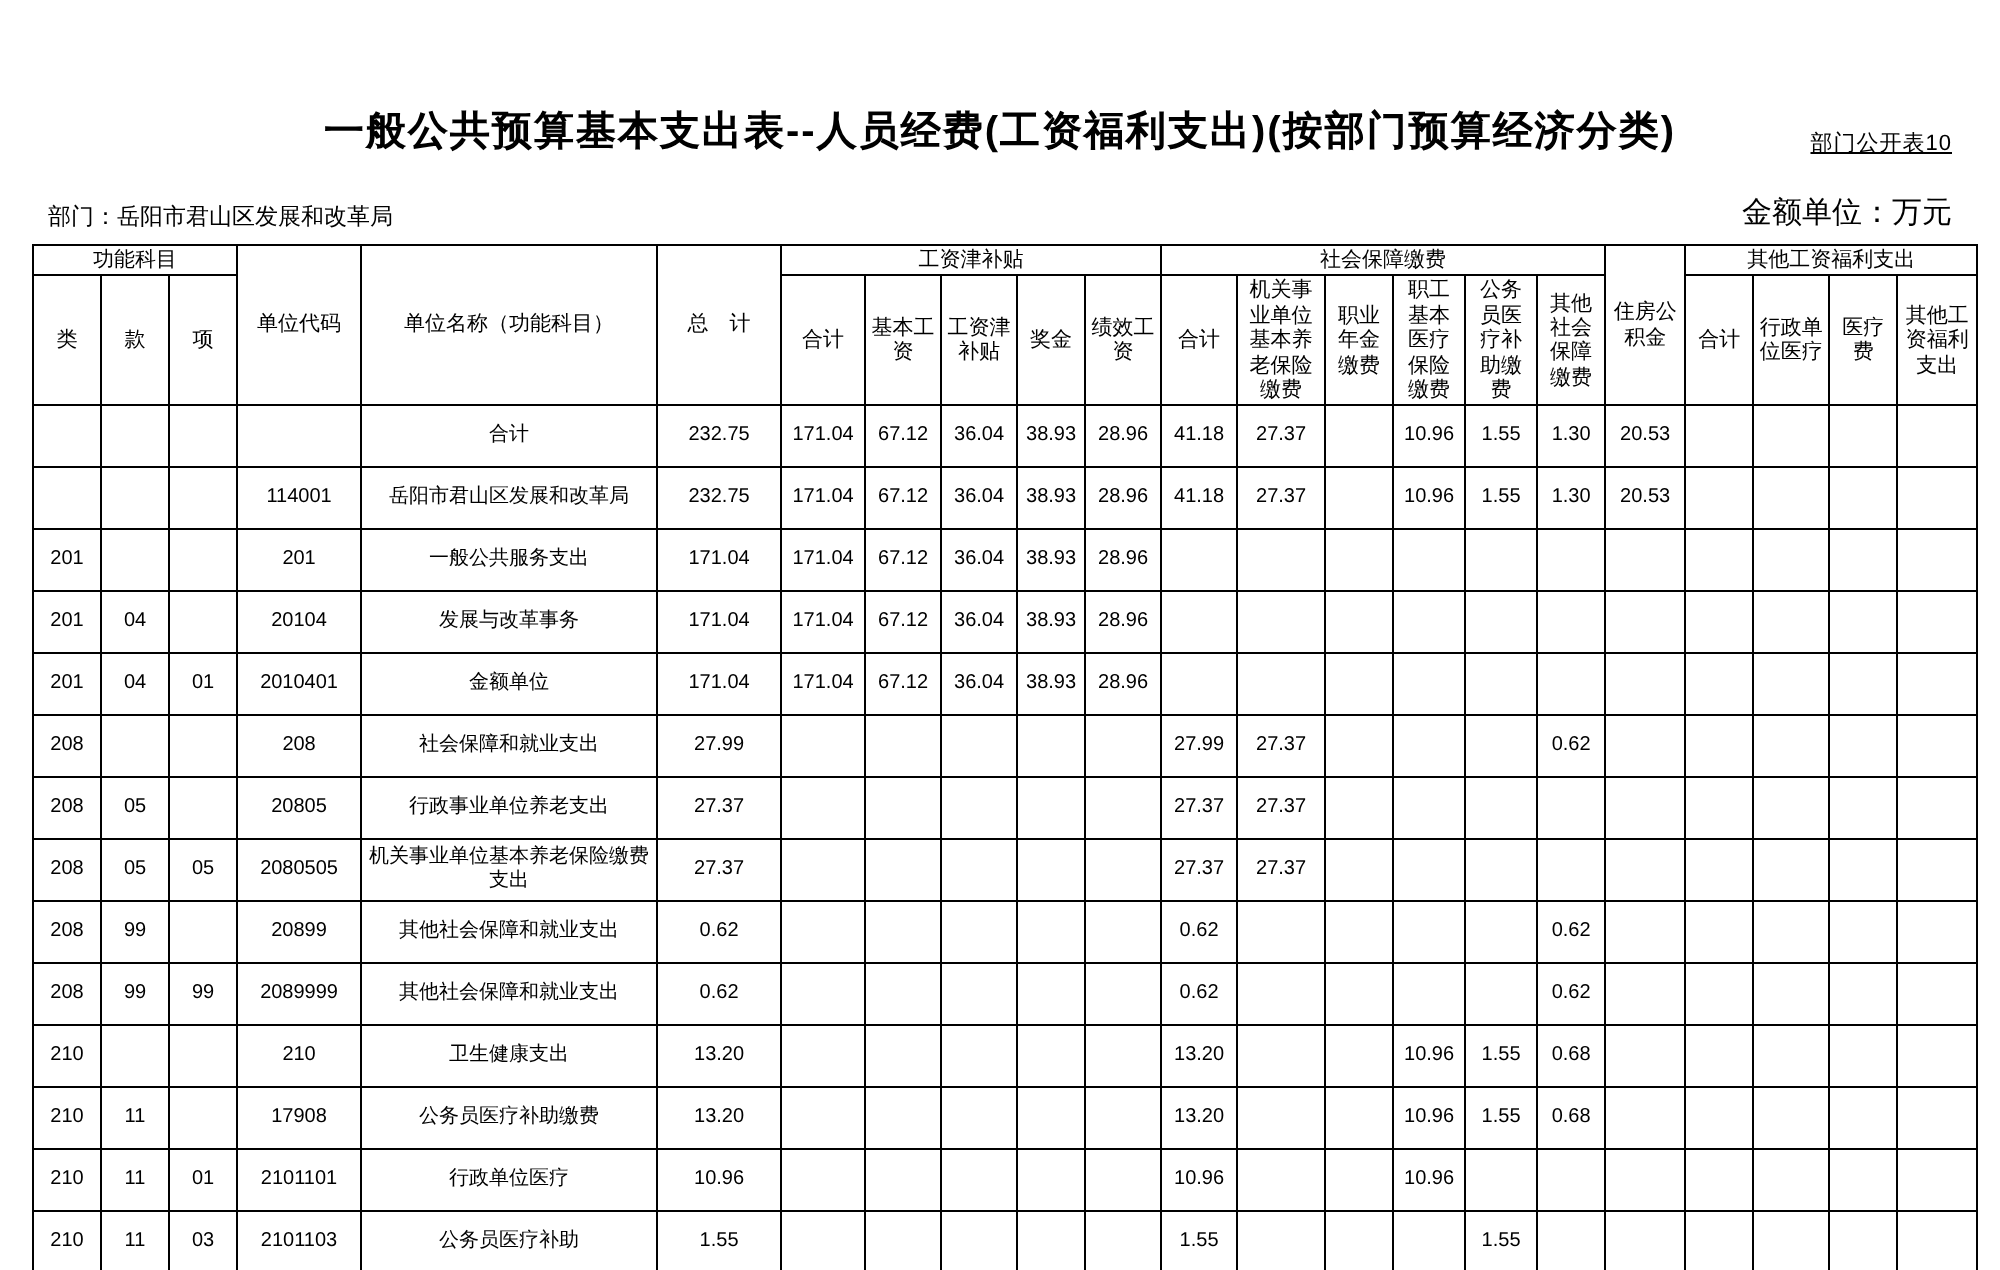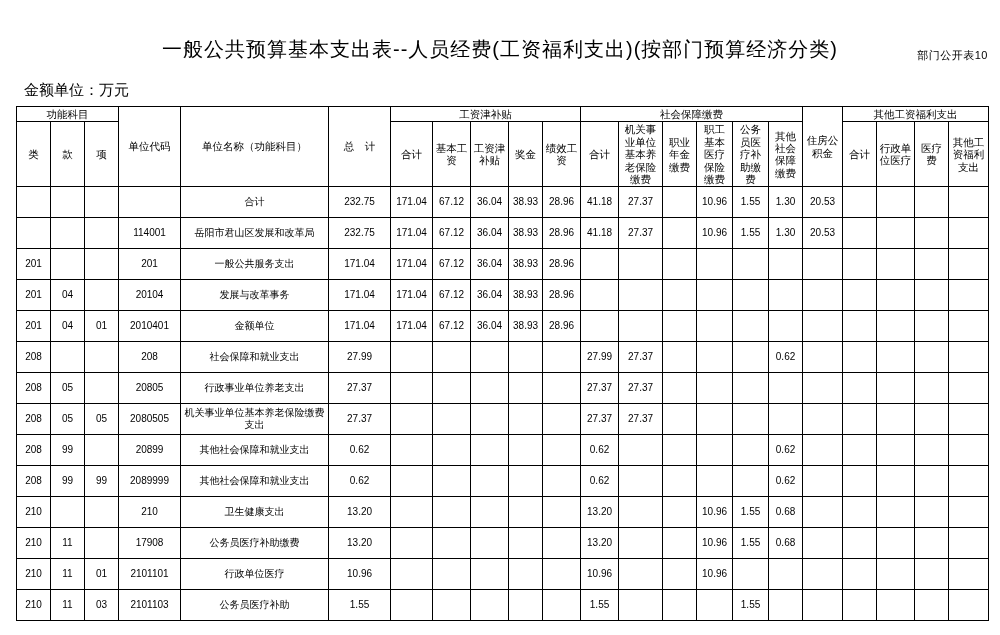--- a/index.html
+++ b/index.html
@@ -17,29 +17,30 @@
   .page {
     position: relative;
     width: 1000px;
     height: 635px;
     box-sizing: border-box;
     padding: 0;
   }
   .doc-code {
     position: absolute;
     top: 12px;
-    right: 12px;
+    right: 24px;
     font-size: 11px;
     letter-spacing: 0.5px;
+    text-decoration: underline;
   }
   .doc-title {
     text-align: center;
     font-size: 20px;
-    font-weight: normal;
-    margin-top: 36px;
+    font-weight: bold;
+    margin-top: 52px;
     letter-spacing: 1px;
   }
   .meta-row {
     display: flex;
     justify-content: space-between;
     align-items: flex-end;
     margin: 18px 24px 6px 24px;
     font-size: 11.5px;
   }
   .meta-left { font-weight: normal; }
@@ -91,20 +92,23 @@
 </head>
 <body>
 
 <div class="page">
 
   <div class="doc-code">部门公开表10</div>
 
   <div class="doc-title">一般公共预算基本支出表--人员经费(工资福利支出)(按部门预算经济分类)</div>
 
   <div class="meta-row">
+    <div class="meta-left">
+      <span>部门：</span><span>岳阳市君山区发展和改革局</span>
+    </div>
     <div class="meta-right">金额单位：万元</div>
   </div>
 
   <table class="budget">
     <colgroup>
       <col style="width:34px">
       <col style="width:34px">
       <col style="width:34px">
       <col style="width:62px">
       <col style="width:148px">

